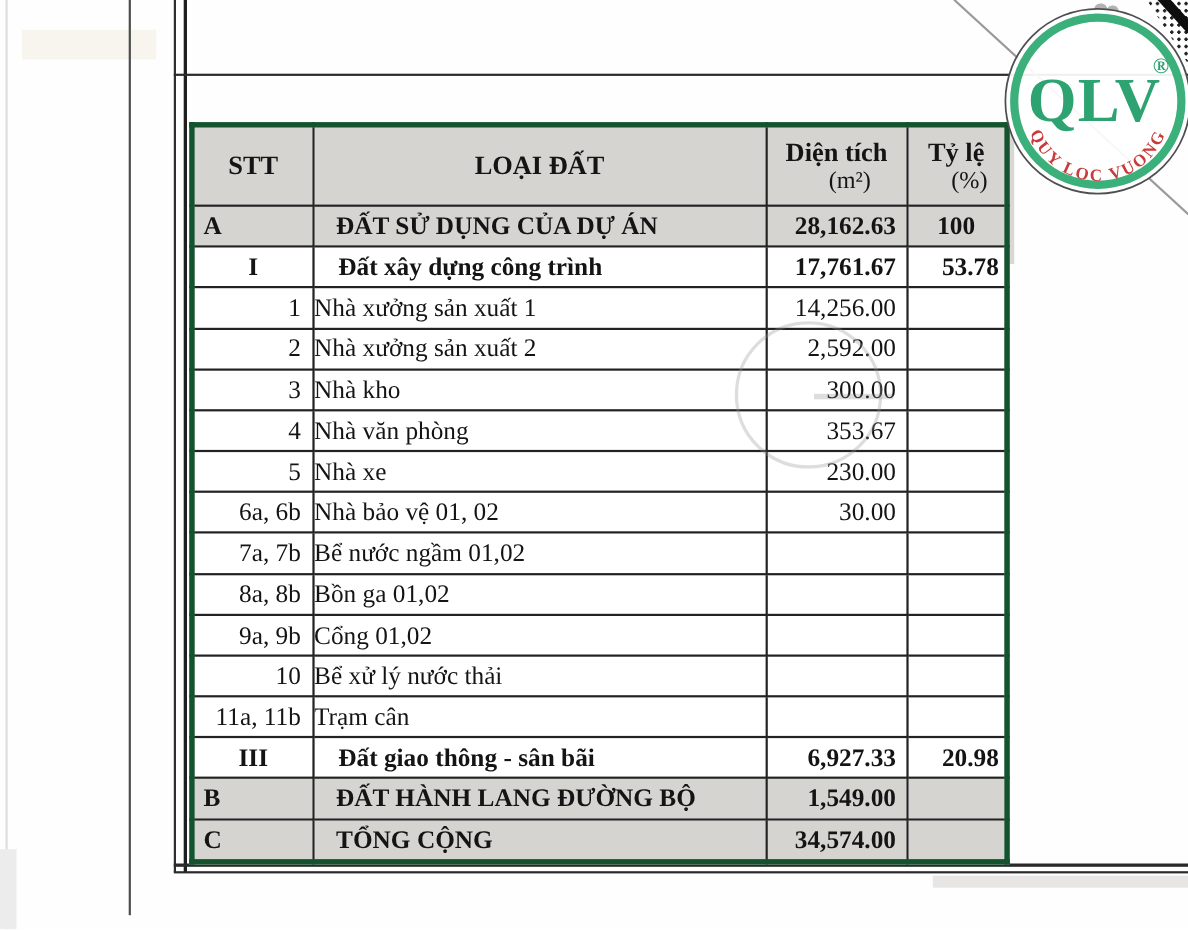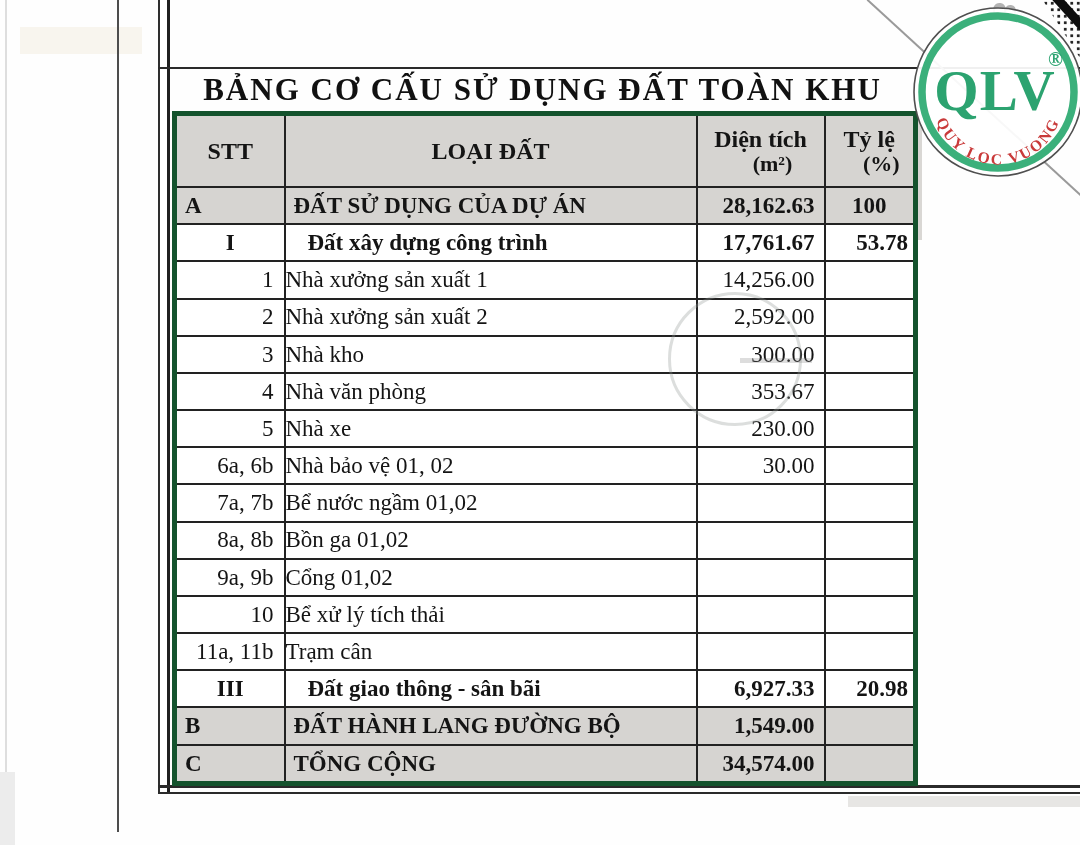--- a/index.html
+++ b/index.html
@@ -54,29 +54,29 @@
   
   table.land-table {
     position:absolute; left:172px; top:111px; width:741px; height:675px;
     border-collapse:collapse; table-layout:fixed; z-index:3;
     border:5px solid #14532d; font-size:23px; color:#141414; background:#fff;
   }
   .land-table th, .land-table td { border:2px solid #222; padding:0; overflow:hidden; white-space:nowrap; line-height:1.1; }
   .land-table thead th {
     background:#d6d4d1; font-weight:bold; text-align:center; font-size:24px; height:70px;
   }
-  .land-table thead .sub { font-size:22px; font-weight:bold;padding-left:24px; }
+  .land-table thead .sub { font-size:22px; font-weight:normal;padding-left:24px; }
   .land-table tbody td { height:35px; }
   .row-summary td { background:#d6d4d1; font-weight:bold; }
   .row-group td { font-weight:bold; }
   td.stt { text-align:right; padding-right:10px; }
   .row-summary td.stt { text-align:left; padding-left:8px; }
   .row-group td.stt { text-align:center; padding-right:0; }
   td.label { text-align:left; }
-  .row-summary td.label { padding-left:8px; }
+  .row-summary td.label { padding-left:20px; }
   .row-group td.label { padding-left:22px; }
   td.area { text-align:right; padding-right:9px; }
   td.ratio { text-align:center;font-family:Liberation Serif, serif; }
   .row-group td.ratio { text-align:right; padding-right:5px; }
 
   
   .watermark-circle {
     left:668px; top:292px; width:128px; height:128px; border-radius:50%;
     border:3px solid rgba(145,152,148,0.32); z-index:6; pointer-events:none;
   }
@@ -102,21 +102,20 @@
   <div class="abs bottom-rule-1"></div>
   <div class="abs bottom-rule-2"></div>
   <div class="abs shadow-col-right"></div>
   <div class="abs shadow-bottom"></div>
 
   <div class="abs diagonal-line"></div>
   <div class="abs corner-dots"></div>
   <div class="abs corner-band"></div>
   <div class="abs handwriting-mark">8</div>
 
-  <div class="abs doc-title">BẢNG CƠ CẤU SỬ DỤNG ĐẤT TOÀN KHU</div>
 
   <table class="land-table">
     <colgroup>
       <col style="width:110px">
         <col style="width:412px">
         <col style="width:128px">
         <col style="width:91px">
     </colgroup>
     <thead>
       <tr>
@@ -198,21 +197,21 @@
           <td class="ratio"></td>
         </tr>
         <tr class="row-item">
           <td class="stt">9a, 9b</td>
           <td class="label">Cổng 01,02</td>
           <td class="area"></td>
           <td class="ratio"></td>
         </tr>
         <tr class="row-item">
           <td class="stt">10</td>
-          <td class="label">Bể xử lý tích thải</td>
+          <td class="label">Bể xử lý nước thải</td>
           <td class="area"></td>
           <td class="ratio"></td>
         </tr>
         <tr class="row-item">
           <td class="stt">11a, 11b</td>
           <td class="label">Trạm cân</td>
           <td class="area"></td>
           <td class="ratio"></td>
         </tr>
         <tr class="row-group">

